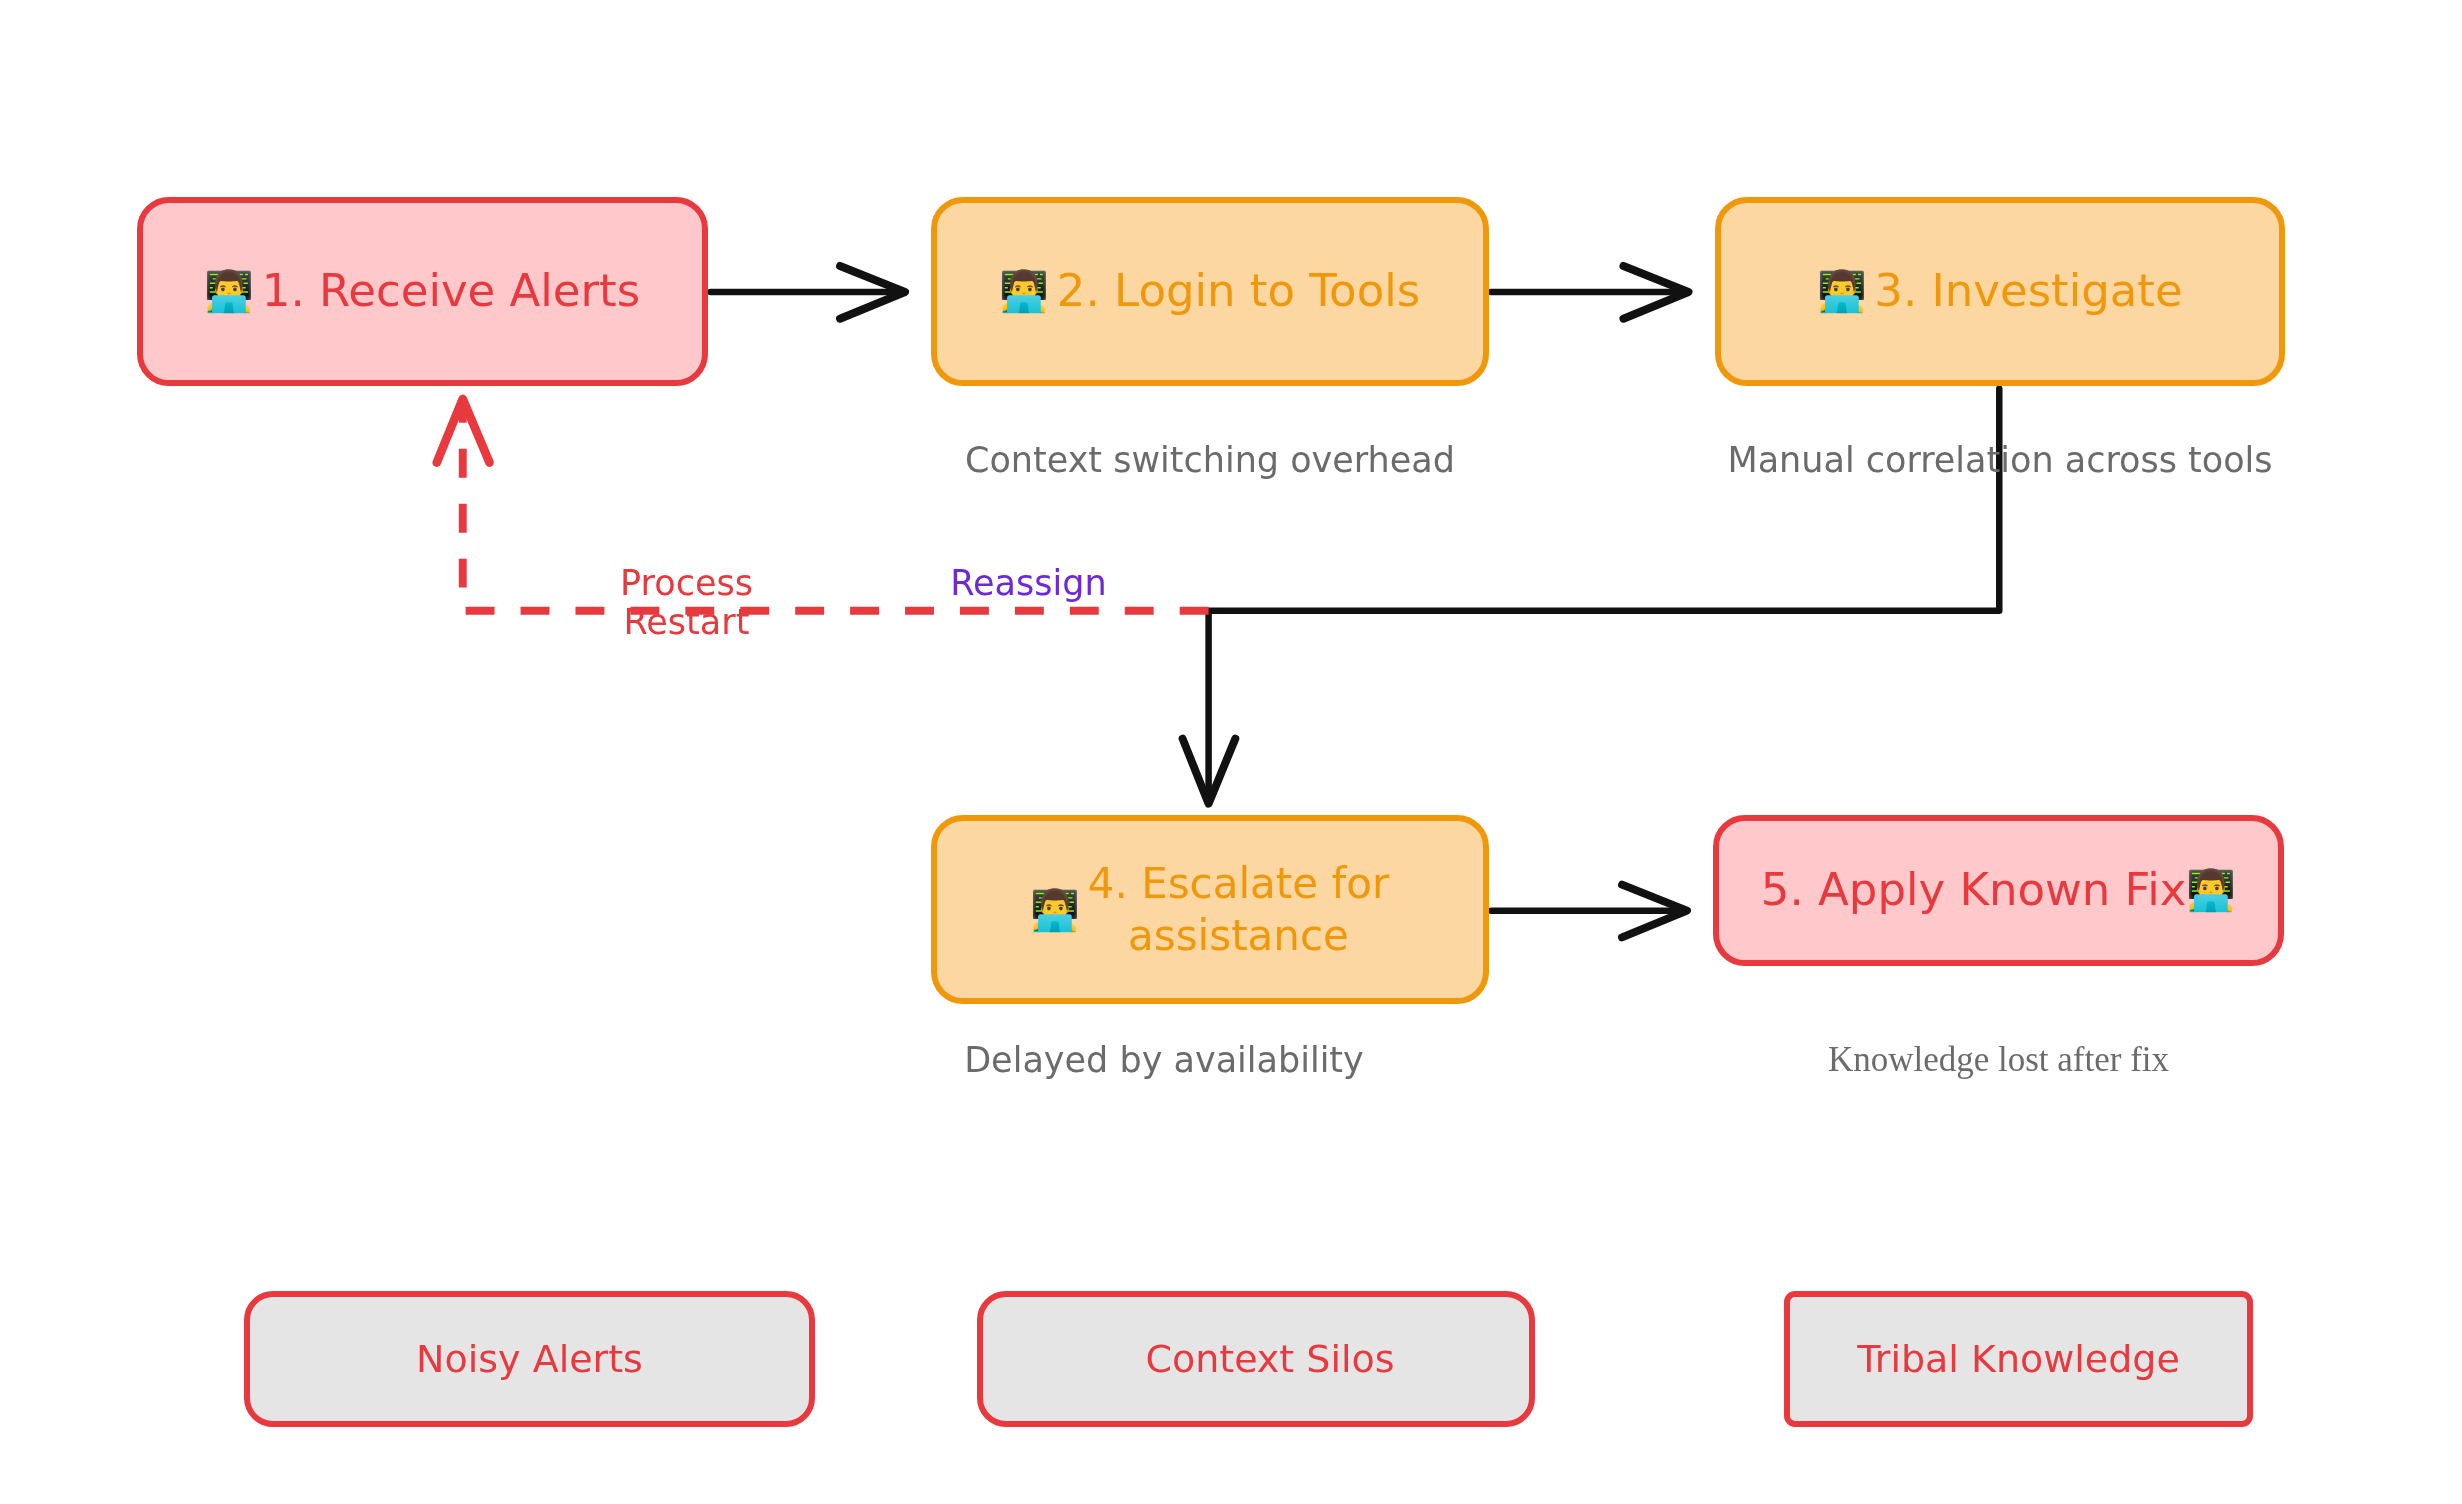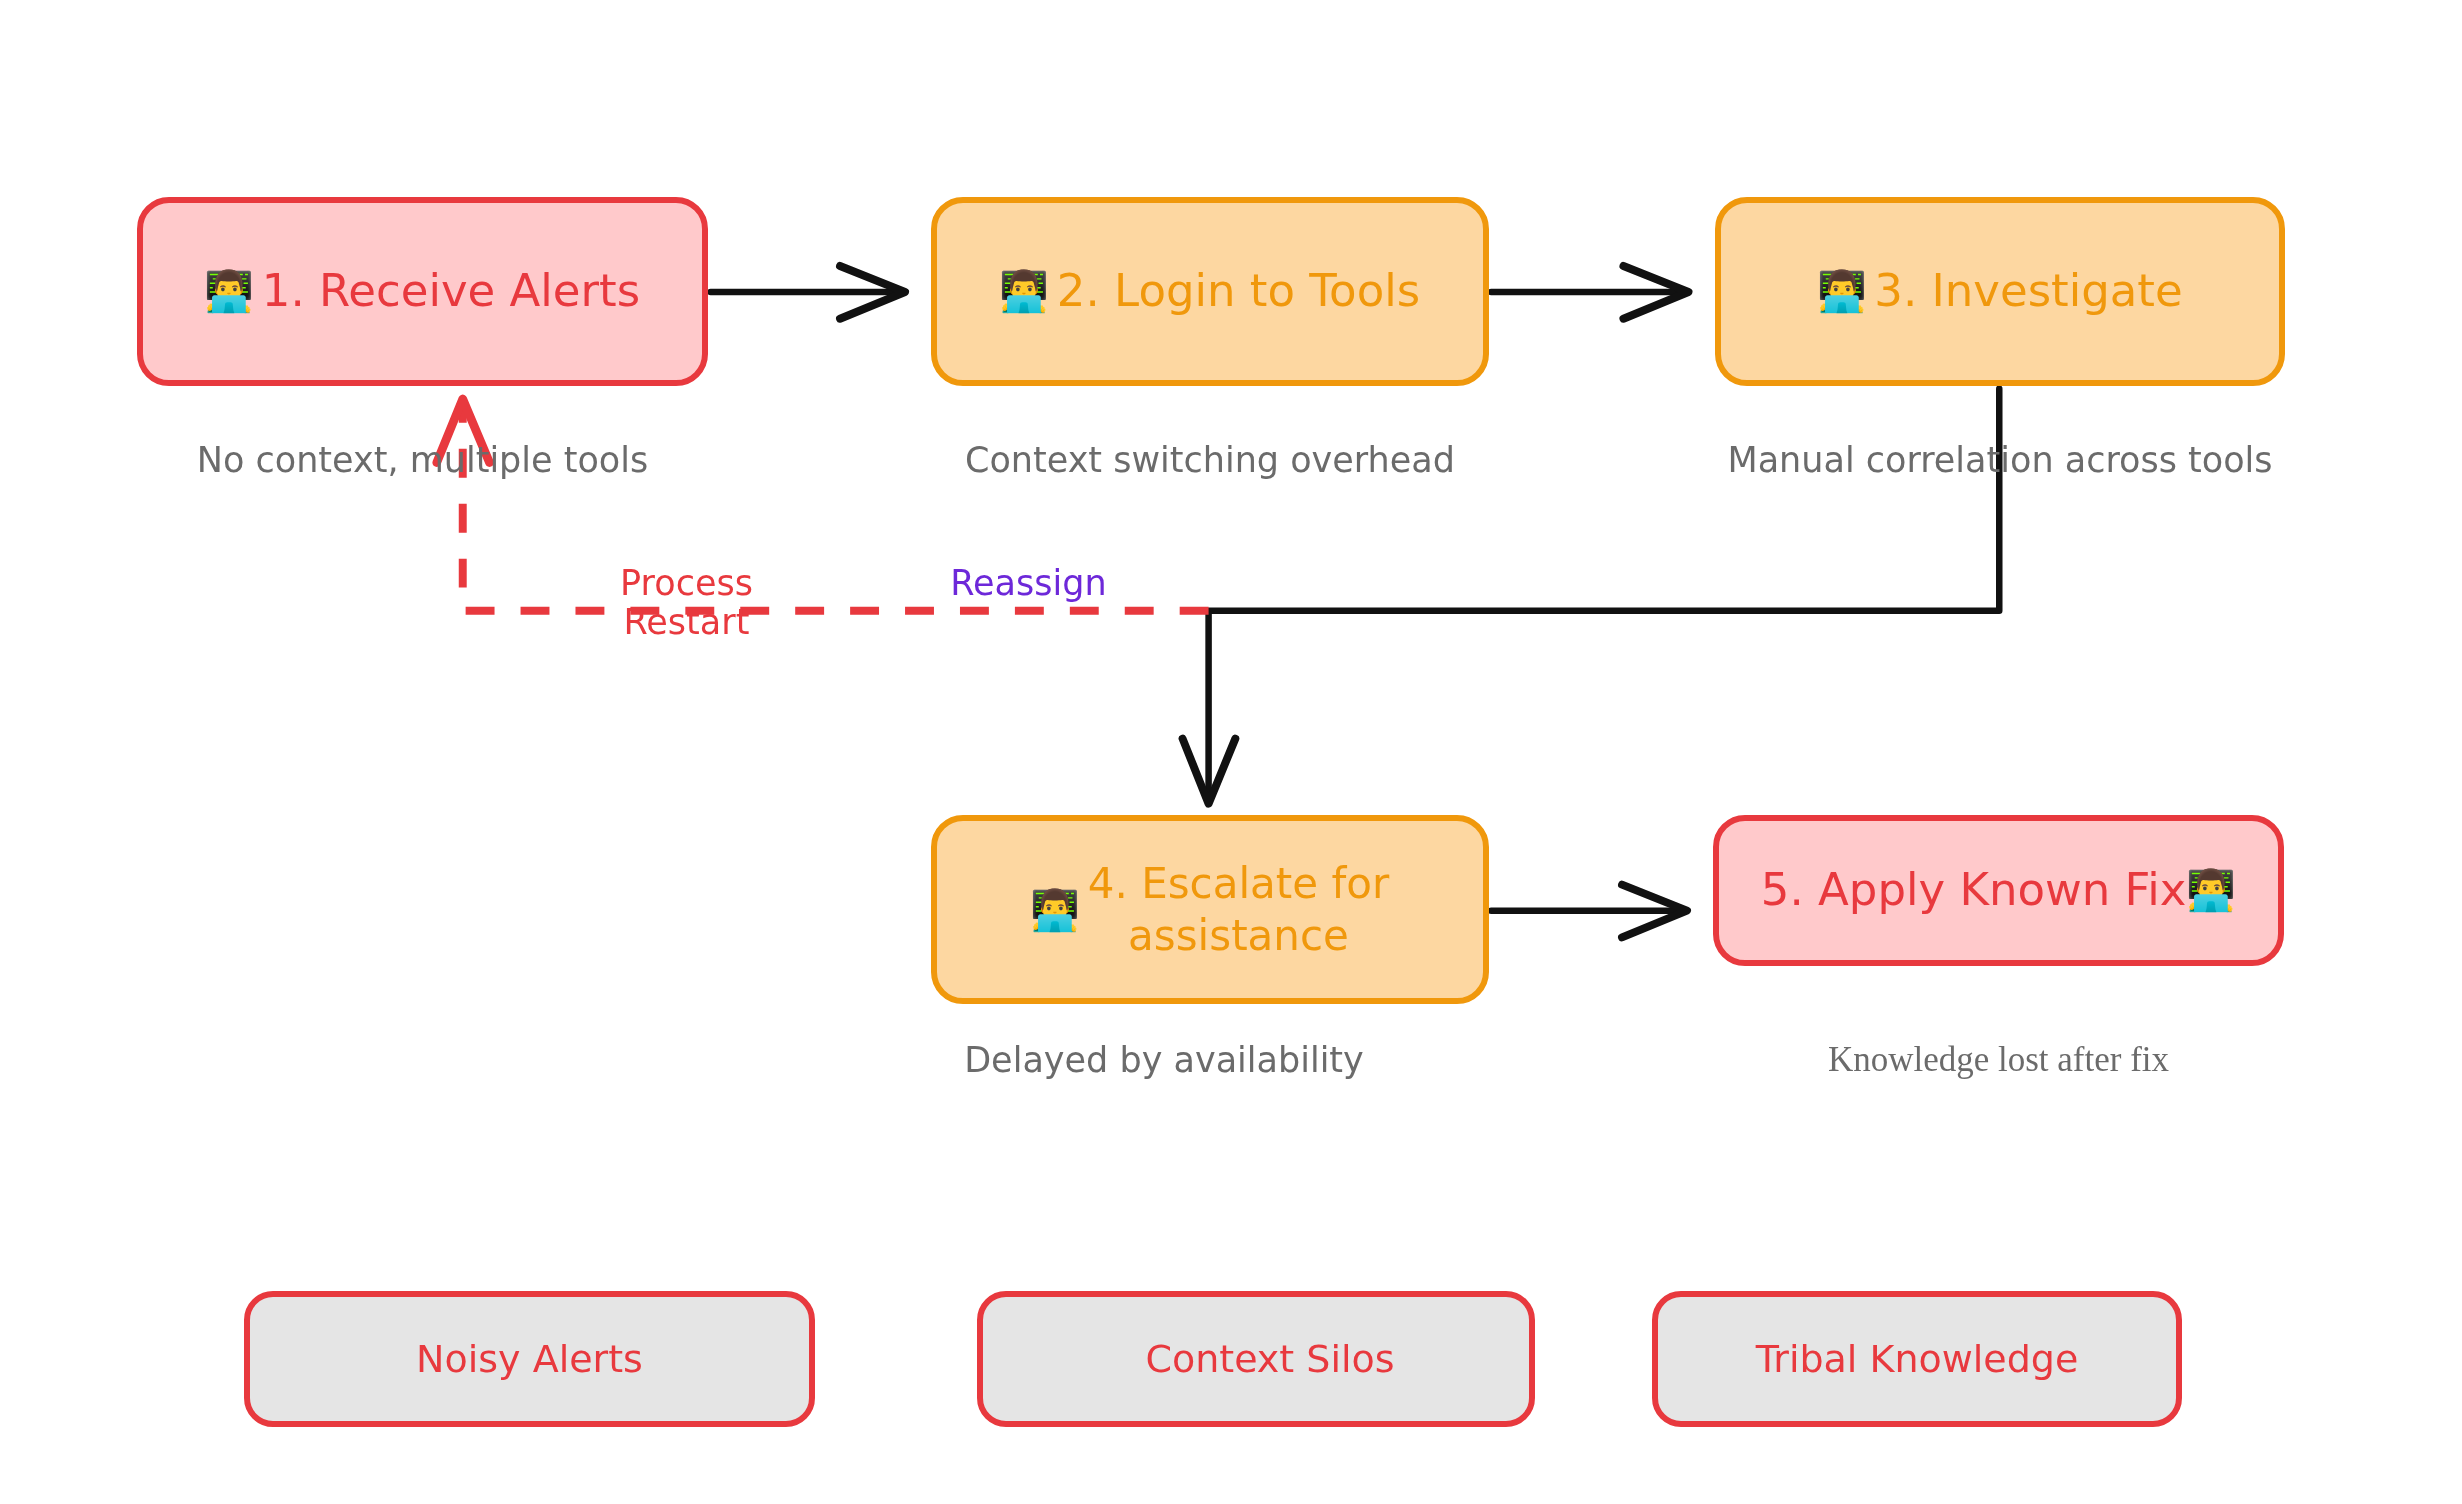--- a/index.html
+++ b/index.html
@@ -52,21 +52,21 @@
   #c2{left:931px;top:440px;width:558px;}
   #c3{left:1715px;top:440px;width:570px;}
   #c4{left:885px;top:1040px;width:558px;}
   #c5{left:1713px;top:1040px;width:571px;font-family:Liberation Serif, serif;}
 
   #lbl-restart{left:578px;top:564px;width:217px;}
   #lbl-reassign{left:920px;top:564px;width:217px;}
 
   #p1{left:244px;top:1291px;width:571px;height:136px;}
   #p2{left:977px;top:1291px;width:558px;height:136px;padding-left:28px;}
-  #p3{left:1652px;top:1291px;width:530px;height:136px;}
+  #p3{left:1784px;top:1291px;width:469px;height:136px;border-radius:11px;}
 </style>
 </head>
 <body>
 
 <div id="canvas">
 
   <svg id="svglayer" viewBox="0 0 3406 2081">
 
     <g>
       <path d="M983 404 L1238 404" stroke="#111111" stroke-width="9" fill="none" stroke-linecap="round"></path>
@@ -125,21 +125,20 @@
     </div>
   </div>
 
   <div class="node node-pink" id="n5">
     <div class="lbl txt-red">
       <span>5. Apply Known Fix</span>
       <span class="emoji">👨‍💻</span>
     </div>
   </div>
 
-  <div class="caption" id="c1">No context, multiple tools</div>
   <div class="caption" id="c2">Context switching overhead</div>
   <div class="caption" id="c3">Manual correlation across tools</div>
   <div class="caption" id="c4">Delayed by availability</div>
   <div class="caption" id="c5">Knowledge lost after fix</div>
 
   <div class="edgelabel el-red" id="lbl-restart">Process
 Restart</div>
   <div class="edgelabel el-black" id="lbl-reassign">Reassign</div>
 
   <div class="pill" id="p1">

